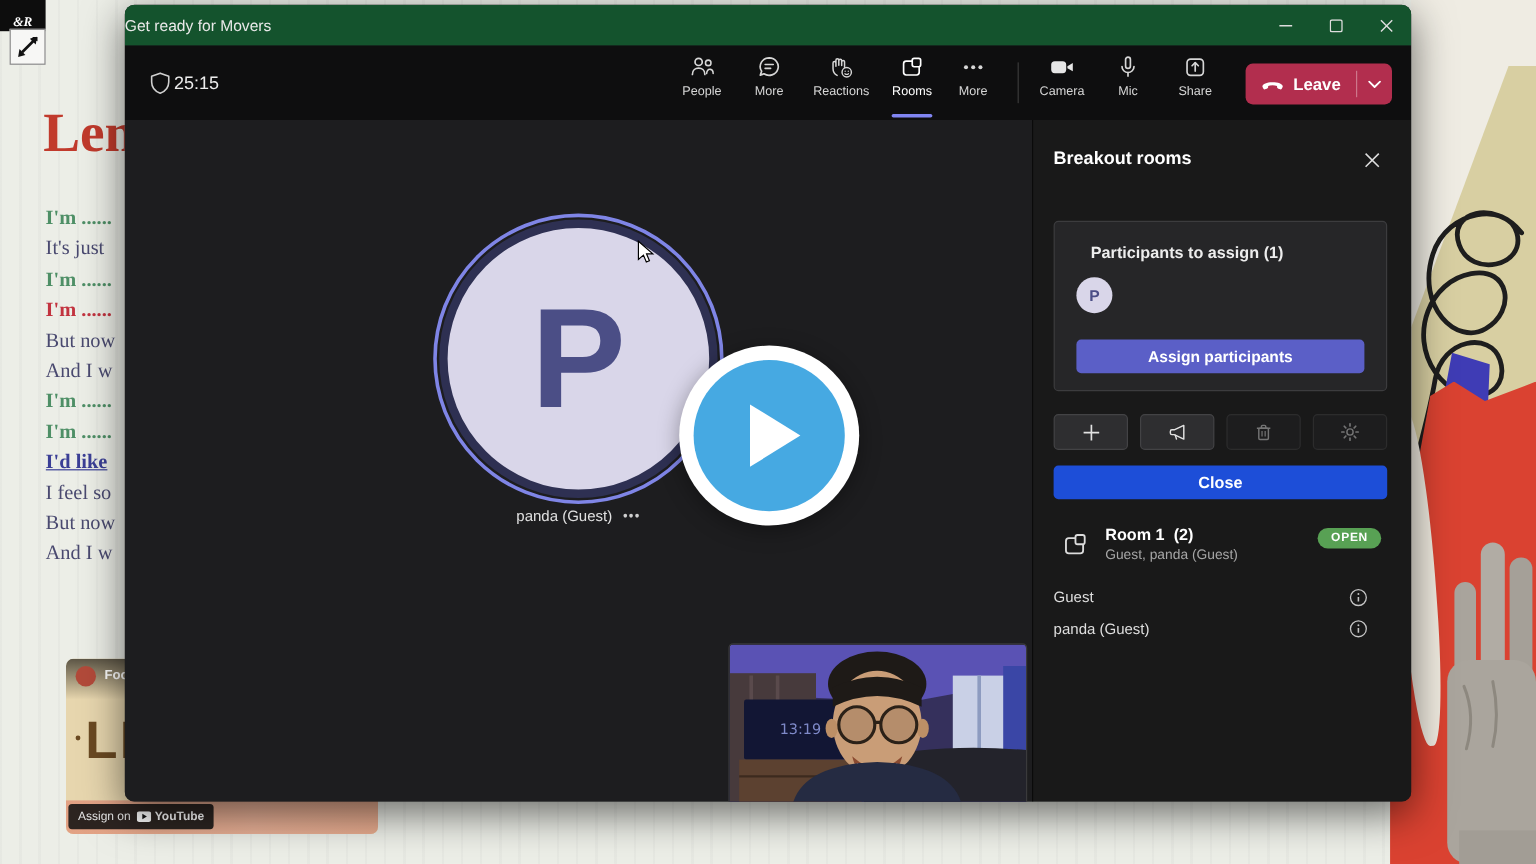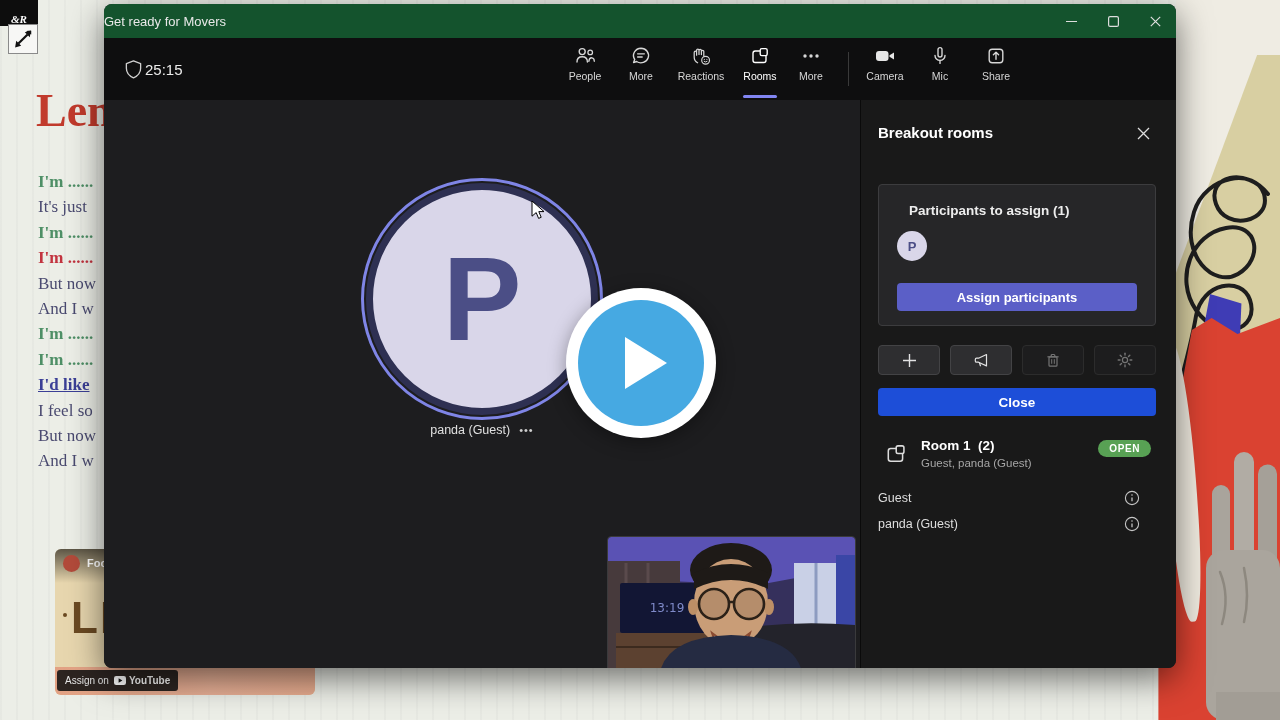--- a/index.html
+++ b/index.html
@@ -309,20 +309,34 @@
 
     <div class="tb-item" style="left:862px; width:60px;">
       <svg width="20" height="20" viewBox="0 0 20 20">
         <rect x="3.2" y="3.2" width="13.6" height="13.6" rx="3" fill="none" stroke="#d6d6d6" stroke-width="1.4"></rect>
         <line x1="10" y1="13.2" x2="10" y2="6.6" stroke="#d6d6d6" stroke-width="1.4" stroke-linecap="round"></line>
         <polyline points="7.4,8.8 10,6.2 12.6,8.8" fill="none" stroke="#d6d6d6" stroke-width="1.4" stroke-linecap="round" stroke-linejoin="round"></polyline>
       </svg>
       <span class="lbl">Share</span>
     </div>
 
+    <div class="leave-btn">
+      <div class="leave-main">
+        <svg width="19" height="10" viewBox="0 0 19 10">
+          <path d="M1,7.2 C1,2.4 18,2.4 18,7.2 L17,9.2 C16.5,10 13.2,9 13.2,7.8 V6.6 A13,13 0 0 0 5.8,6.6 V7.8 C5.8,9 2.5,10 2,9.2 Z" fill="#fff"></path>
+        </svg>
+        <span>Leave</span>
+      </div>
+      <div class="leave-div"></div>
+      <div class="leave-chev">
+        <svg width="11" height="7" viewBox="0 0 11 7">
+          <polyline points="1,1 5.5,5.5 10,1" fill="none" stroke="#fff" stroke-width="1.5" stroke-linecap="round" stroke-linejoin="round"></polyline>
+        </svg>
+      </div>
+    </div>
   </div>
 
   <div class="tw-content">
 
     <div class="tw-stage">
       <div class="avatar-ring">
         <div class="avatar-letter">P</div>
       </div>
       <div class="stage-name">
         <span>panda (Guest)</span>

